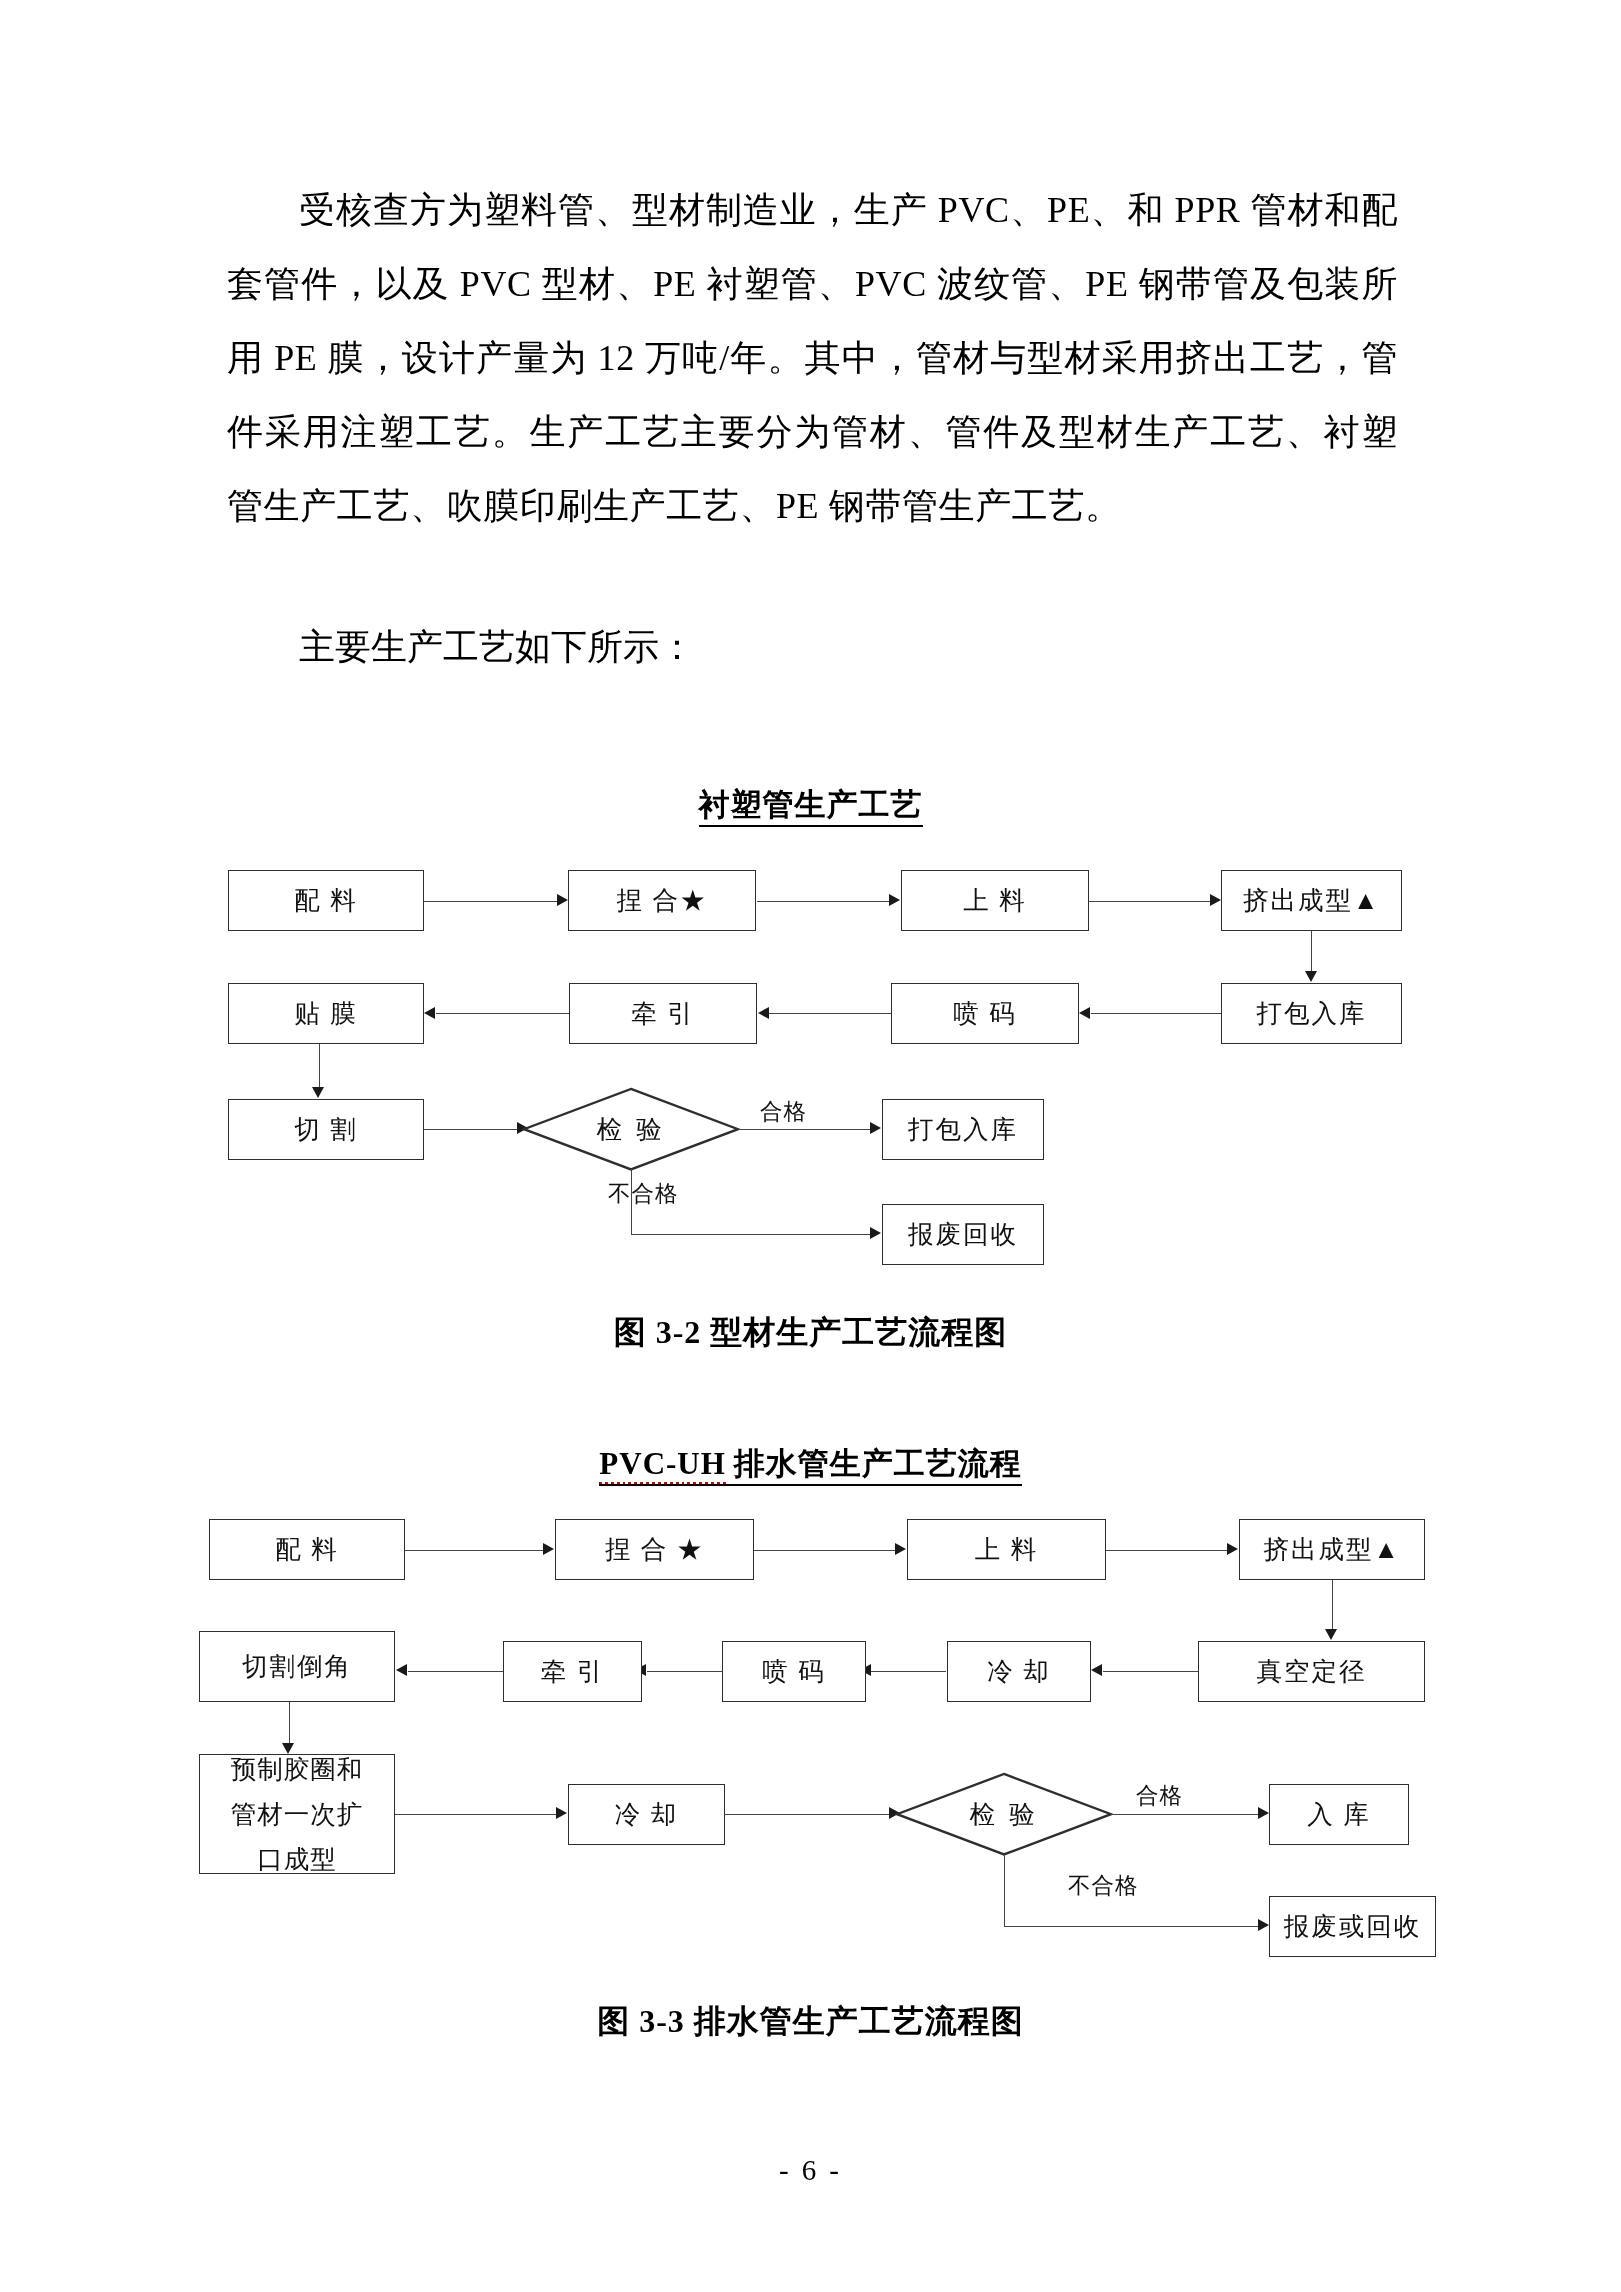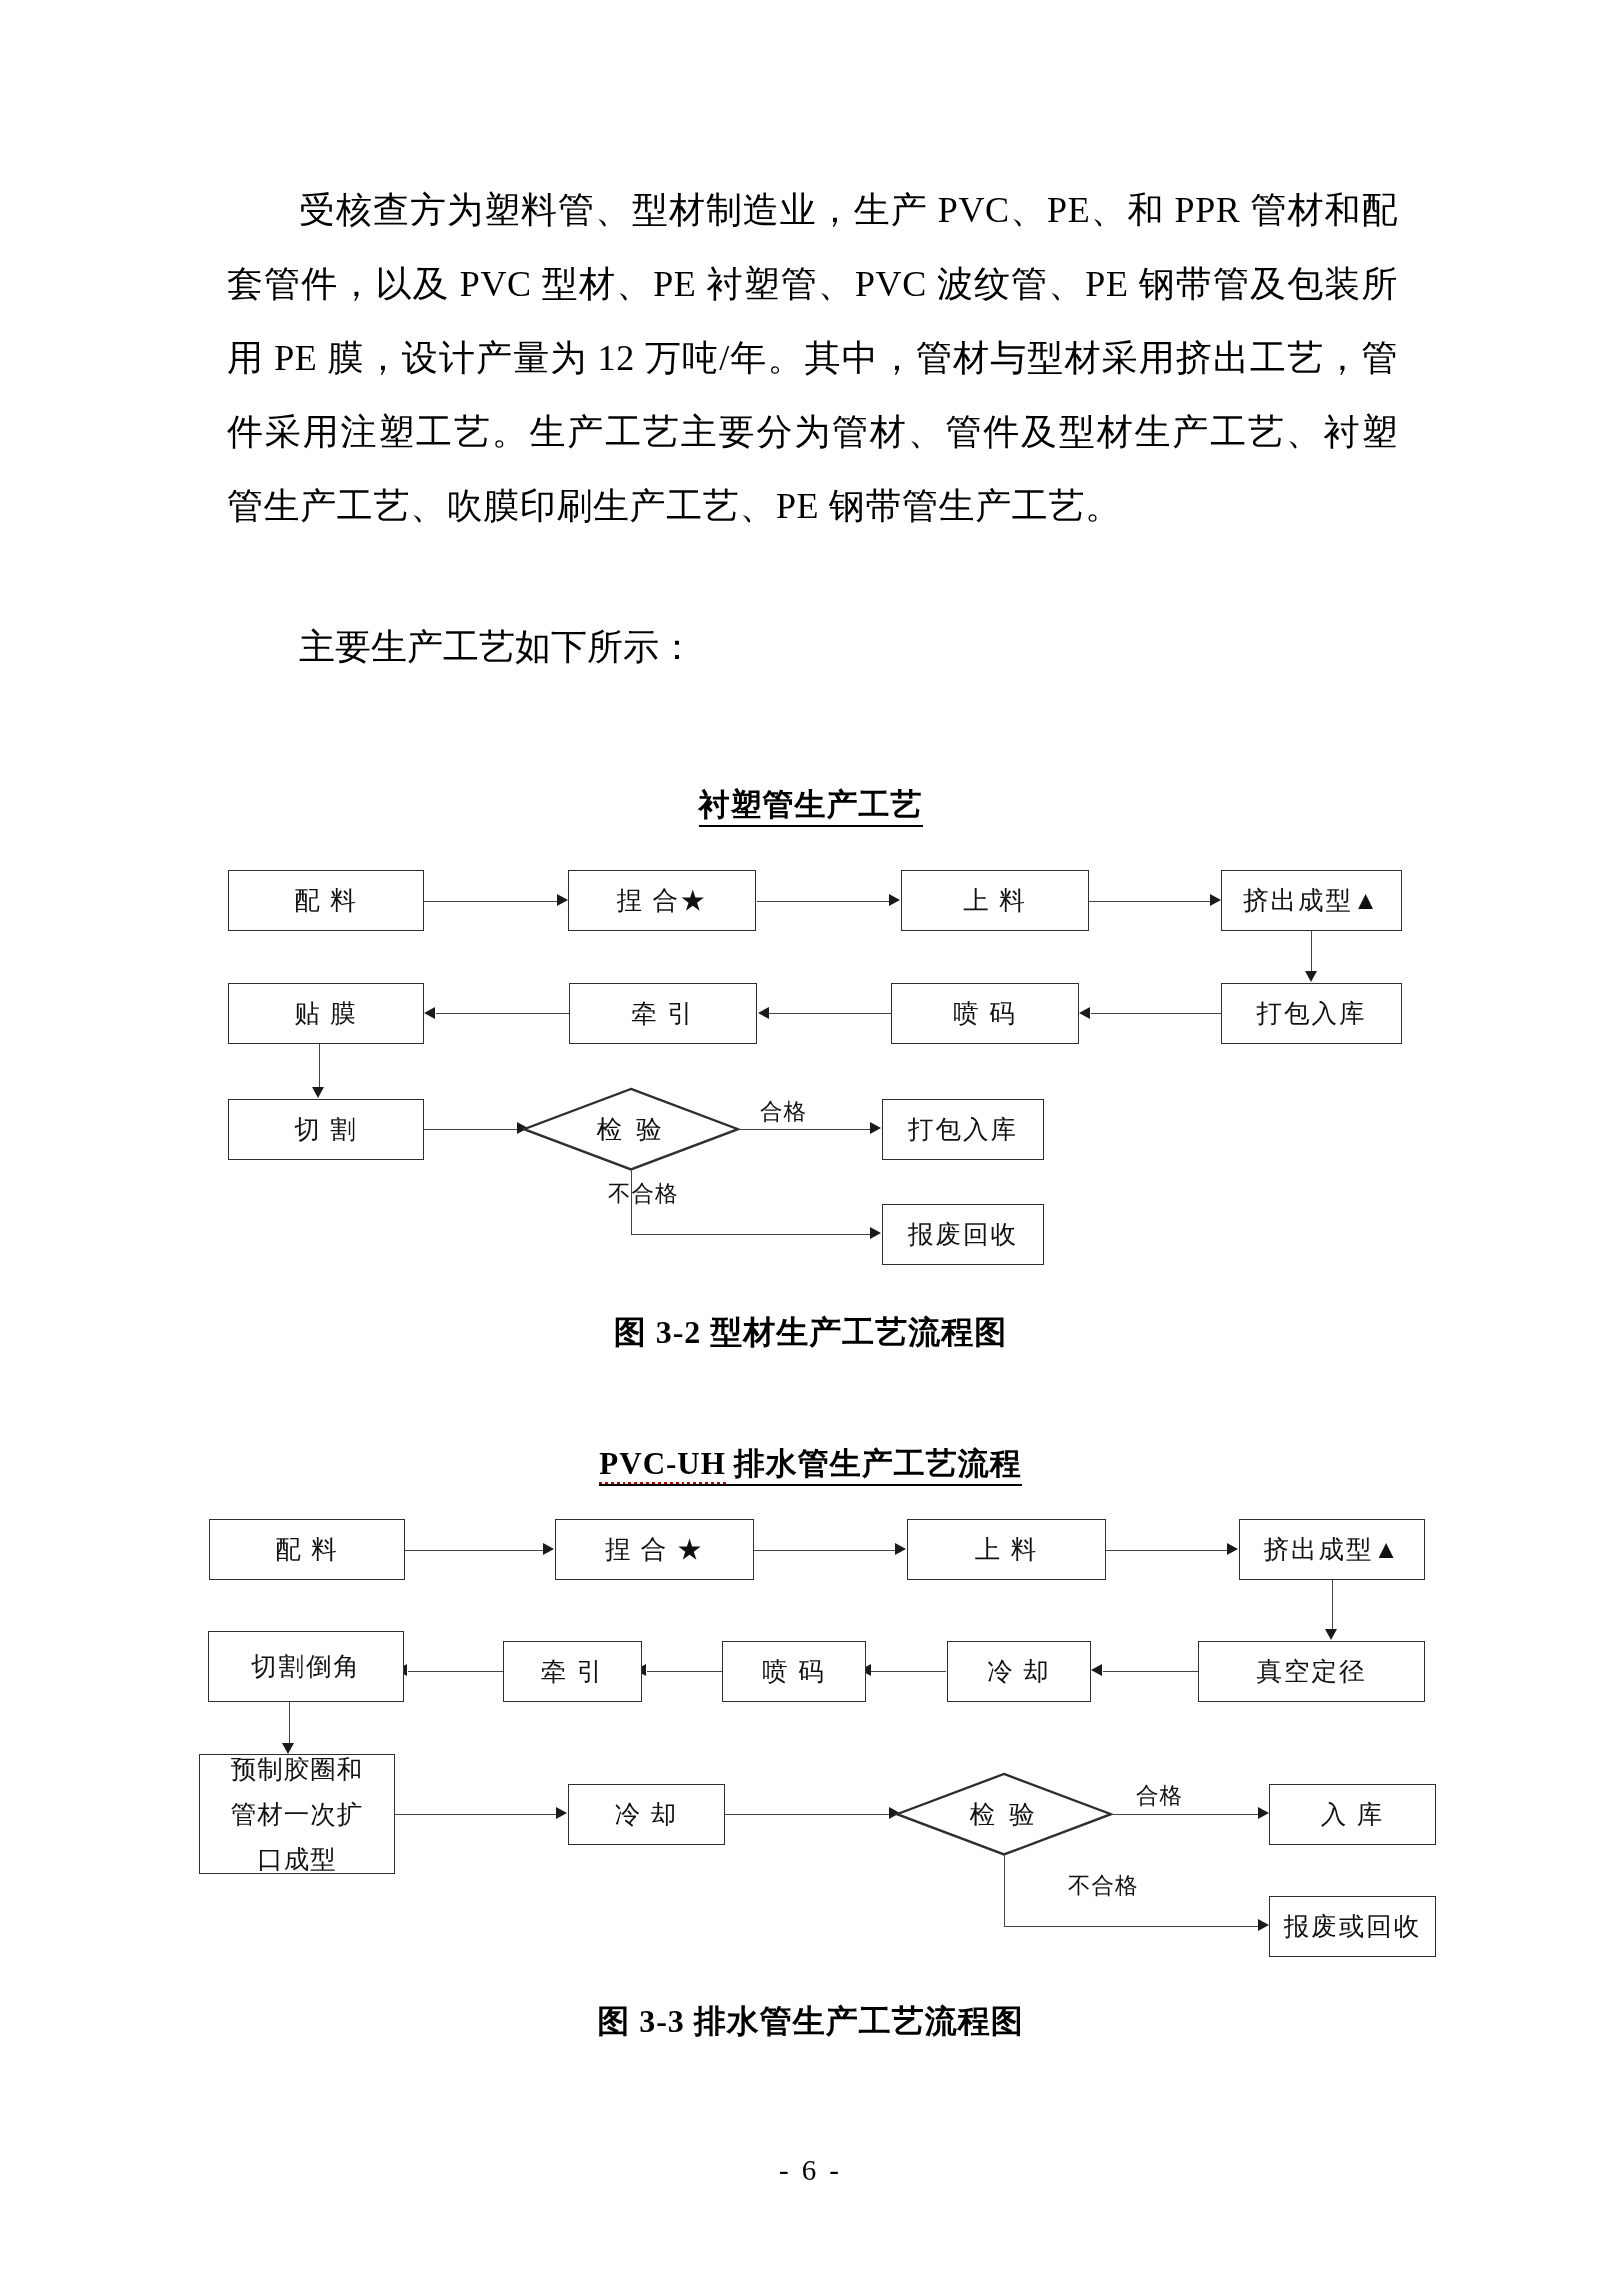--- a/index.html
+++ b/index.html
@@ -282,21 +282,21 @@
     <div class="arrow-l" style="left:860px;top:1664px"></div>
 
     <div class="node" style="left:722px;top:1641px;width:144px;height:61px">喷 码</div>
     <div class="hline" style="left:647px;top:1671px;width:75px"></div>
     <div class="arrow-l" style="left:635px;top:1664px"></div>
 
     <div class="node" style="left:503px;top:1641px;width:139px;height:61px">牵 引</div>
     <div class="hline" style="left:408px;top:1671px;width:95px"></div>
     <div class="arrow-l" style="left:396px;top:1664px"></div>
 
-    <div class="node" style="left:208px;top:1631px;width:196px;height:71px">切割倒角</div>
+    <div class="node" style="left:199px;top:1631px;width:196px;height:71px">切割倒角</div>
 
     <div class="vline" style="left:289px;top:1702px;height:43px"></div>
     <div class="arrow-d" style="left:282px;top:1743px"></div>
 
     <div class="node two-line" style="left:199px;top:1754px;width:196px;height:120px;padding:0 22px">预制胶圈和管材一次扩口成型</div>
     <div class="hline" style="left:395px;top:1814px;width:163px"></div>
     <div class="arrow-r" style="left:556px;top:1807px"></div>
 
     <div class="node" style="left:568px;top:1784px;width:157px;height:61px">冷 却</div>
     <div class="hline" style="left:724px;top:1814px;width:167px"></div>
@@ -306,21 +306,21 @@
       <svg class="dshape" viewBox="0 0 222 86" preserveAspectRatio="none">
         <polygon points="111,2 220,43 111,84 2,43" fill="#ffffff" stroke="#2e2e2e" stroke-width="2.4"></polygon>
       </svg>
       <div class="dlabel">检 验</div>
     </div>
 
     <div class="hline" style="left:1111px;top:1814px;width:149px"></div>
     <div class="arrow-r" style="left:1258px;top:1807px"></div>
     <div class="edge-label" style="left:1136px;top:1780px">合格</div>
 
-    <div class="node" style="left:1269px;top:1784px;width:167px;height:61px">入 库</div>
+    <div class="node" style="left:1269px;top:1784px;width:140px;height:61px">入 库</div>
 
     <div class="vline" style="left:1004px;top:1854px;height:72px"></div>
     <div class="hline" style="left:1004px;top:1926px;width:256px"></div>
     <div class="arrow-r" style="left:1258px;top:1919px"></div>
     <div class="edge-label" style="left:1068px;top:1870px">不合格</div>
 
     <div class="node" style="left:1269px;top:1896px;width:167px;height:61px">报废或回收</div>
 
     <div class="fig-caption" style="top:2000px">图 3-3  排水管生产工艺流程图</div>
   </div>

